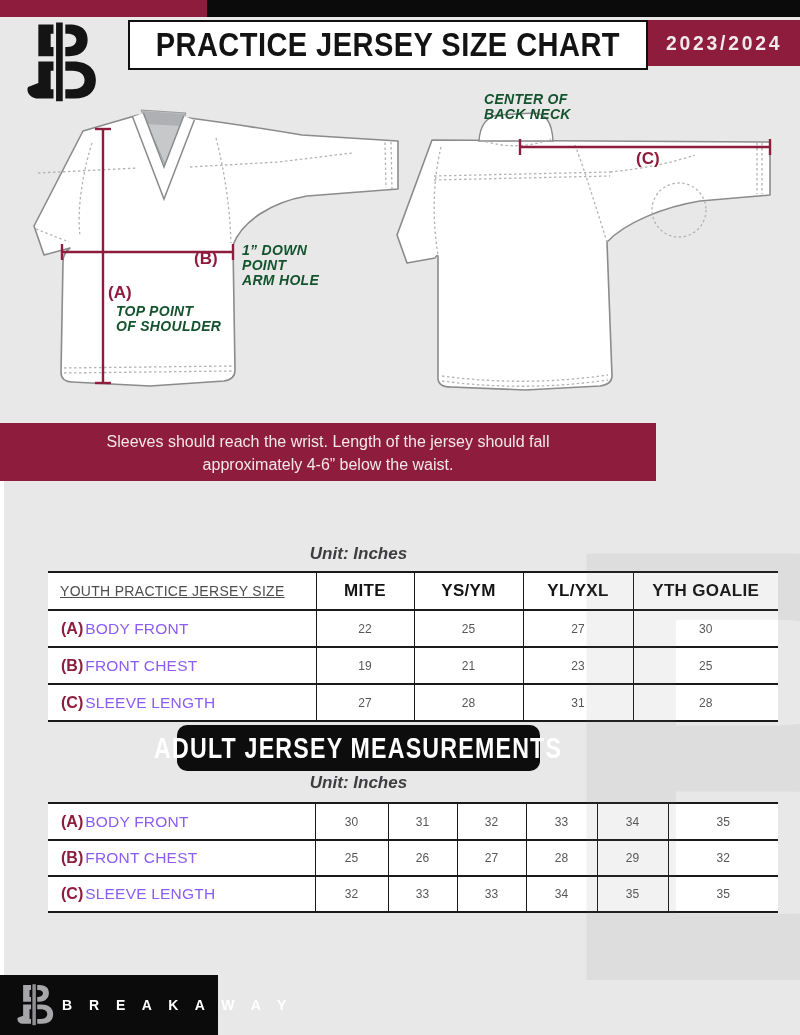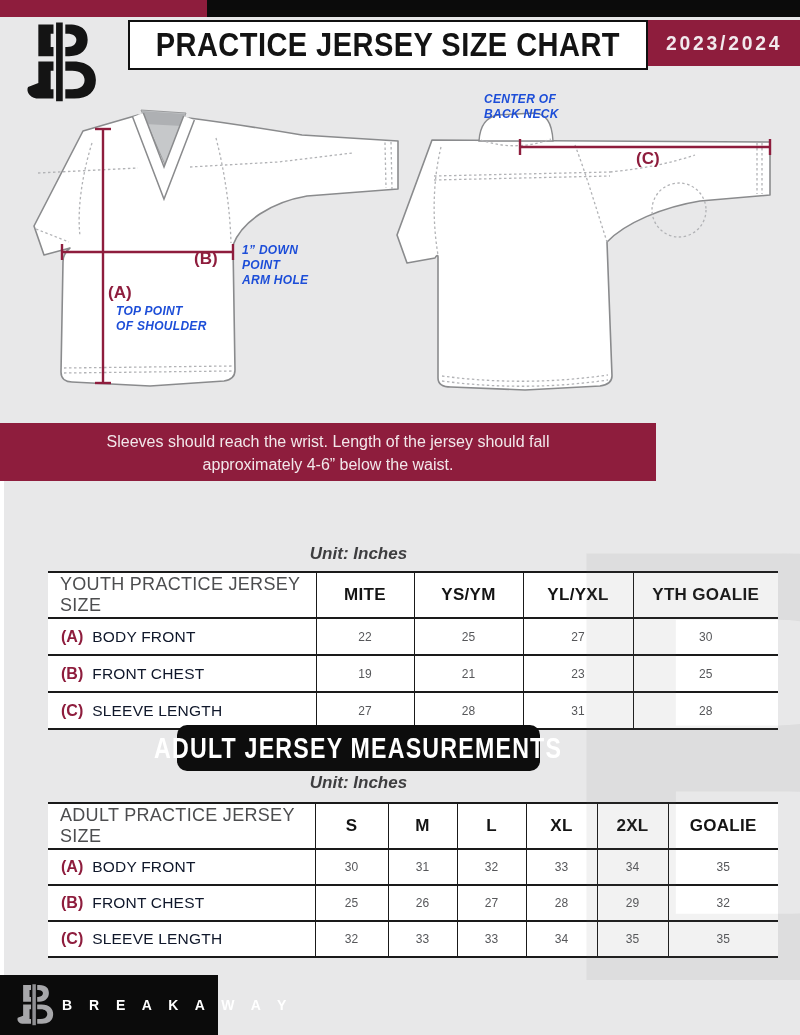--- a/index.html
+++ b/index.html
@@ -24,21 +24,21 @@
   .season-box{
     left:648px;top:20px;width:152px;height:46px;background:#8E1D3D;
     display:flex;align-items:center;justify-content:center;
   }
   .season-text{
     font-size:21px;font-weight:700;color:#f2e9ed;letter-spacing:3px;
     display:inline-block;transform:scaleX(.92);white-space:nowrap;
   }
   
   .anno-key{color:#8E1D3D;font-size:17px;font-weight:800;}
-  .anno-desc{color:#1d4ed8;font-size:12px;font-style:italic;font-weight:600;
+  .anno-desc{color:#14532d;font-size:14px;font-style:italic;font-weight:600;
     line-height:15px;letter-spacing:.3px;white-space:nowrap;}
   
   .note-banner{
     left:0;top:423px;width:656px;height:58px;background:#8E1D3D;
     color:#f2e7ea;text-align:center;font-size:16px;line-height:23px;
     padding-top:7px;box-sizing:border-box;
   }
   .left-sliver{left:0;top:481px;width:4px;height:494px;background:#ffffff;}
   
   .pill-heading{
@@ -52,24 +52,24 @@
   .unit-line{
     width:363px;text-align:center;font-size:17px;font-style:italic;
     font-weight:600;color:#3e3e40;
   }
   
   .meas-table{position:absolute;border-collapse:collapse;table-layout:fixed;}
   .meas-table td{background:#ffffff;border-bottom:2px solid #1a1a1a;overflow:hidden;}
   .meas-table tr:first-child td{border-top:2px solid #1a1a1a;}
   .meas-table td.vcell{border-left:1.6px solid #1a1a1a;text-align:center;}
   .meas-table td.labcell{padding-left:12px;}
-  .th-label{font-size:18px;color:#4c4d4f;letter-spacing:.3px;}
+  .th-label{font-size:14px;color:#4c4d4f;letter-spacing:.3px;text-decoration:underline;}
   .th-size{font-size:17px;font-weight:700;color:#141414;letter-spacing:.3px;}
   .row-key{color:#8E1D3D;font-weight:800;font-size:16px;padding-left:12px;}
-  .row-label{color:#0f172a;font-size:15.5px;font-weight:500;letter-spacing:.2px;padding-left:9px;text-align:right;}
+  .row-label{color:#8b5cf6;font-size:15.5px;font-weight:500;letter-spacing:.2px;padding-left:2px;text-align:right;}
   .cell-val{font-size:12px;color:#56575a;}
   .yt td{height:33px;} .yt tr:first-child td{height:34px;}
   .at td{height:32px;} .at tr:first-child td{height:33px;}
   
   .watermark{
     left:545px;top:455px;font-size:620px;line-height:1;font-weight:700;
     color:rgba(110,110,115,0.09);pointer-events:none;z-index:4;
     font-family:"Liberation Sans",sans-serif;
   }
   
@@ -238,29 +238,20 @@
     <colgroup>
         <col style="width:267px">
         <col style="width:73px">
         <col style="width:69px">
         <col style="width:69px">
         <col style="width:71px">
         <col style="width:71px">
         <col style="width:110px">
       </colgroup>
     <tbody>
-        <tr>
-      <td class="labcell th-label">ADULT PRACTICE JERSEY SIZE</td>
-      <td class="vcell th-size">S</td>
-      <td class="vcell th-size">M</td>
-      <td class="vcell th-size">L</td>
-      <td class="vcell th-size">XL</td>
-      <td class="vcell th-size">2XL</td>
-      <td class="vcell th-size">GOALIE</td>
-    </tr>
     <tr>
       <td><span class="row-key">(A)</span><span class="row-label">BODY FRONT</span></td>
       <td class="vcell cell-val">30</td>
       <td class="vcell cell-val">31</td>
       <td class="vcell cell-val">32</td>
       <td class="vcell cell-val">33</td>
       <td class="vcell cell-val">34</td>
       <td class="vcell cell-val">35</td>
     </tr>
     <tr>

